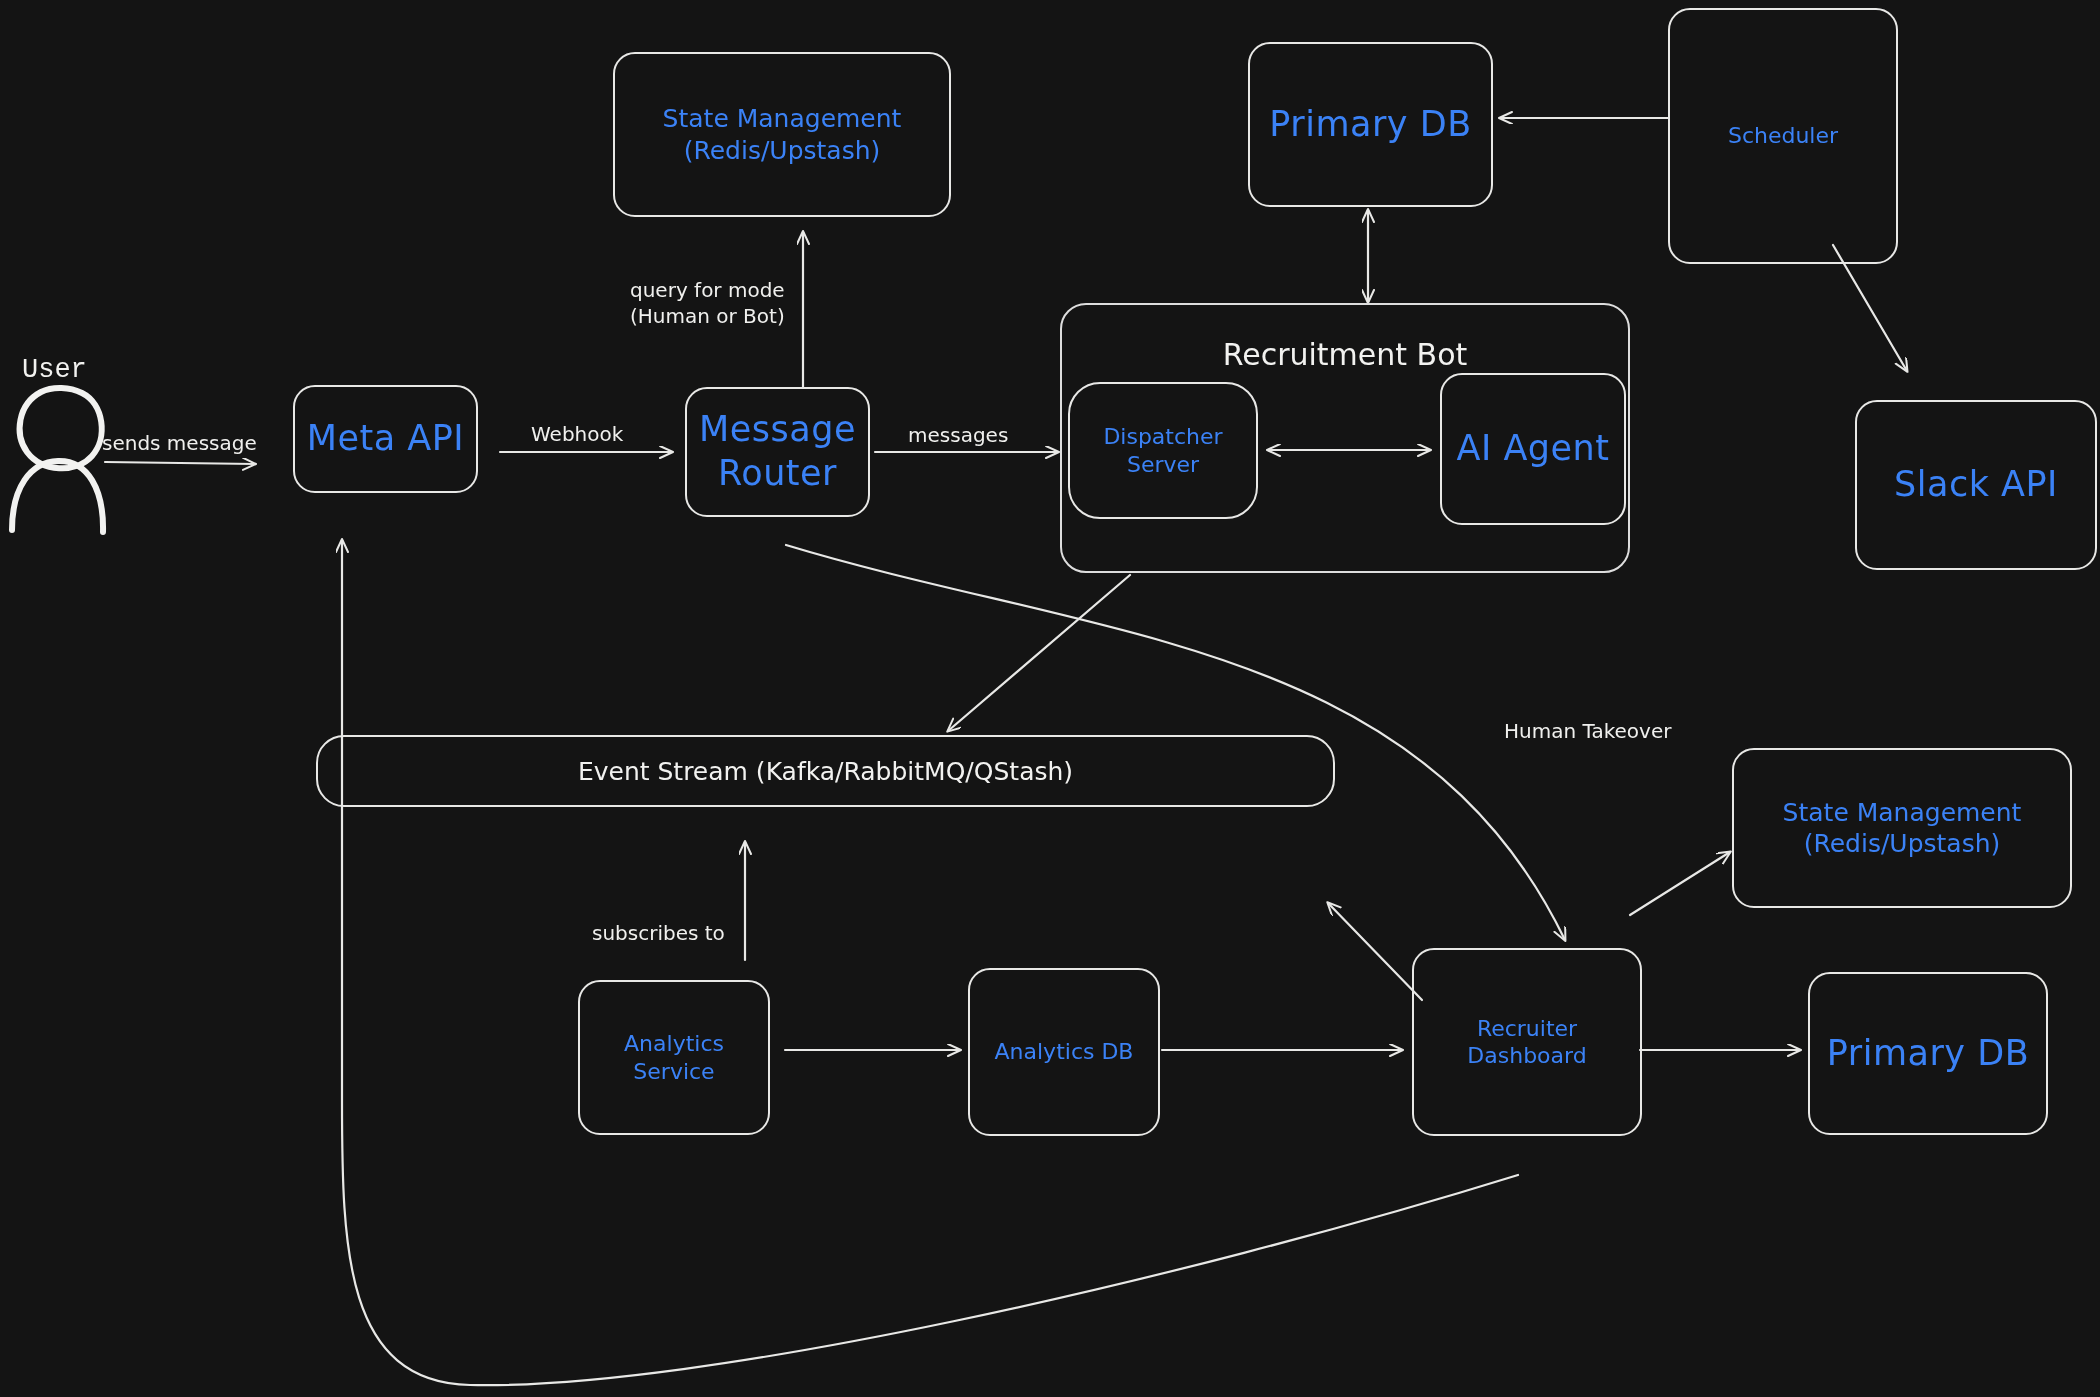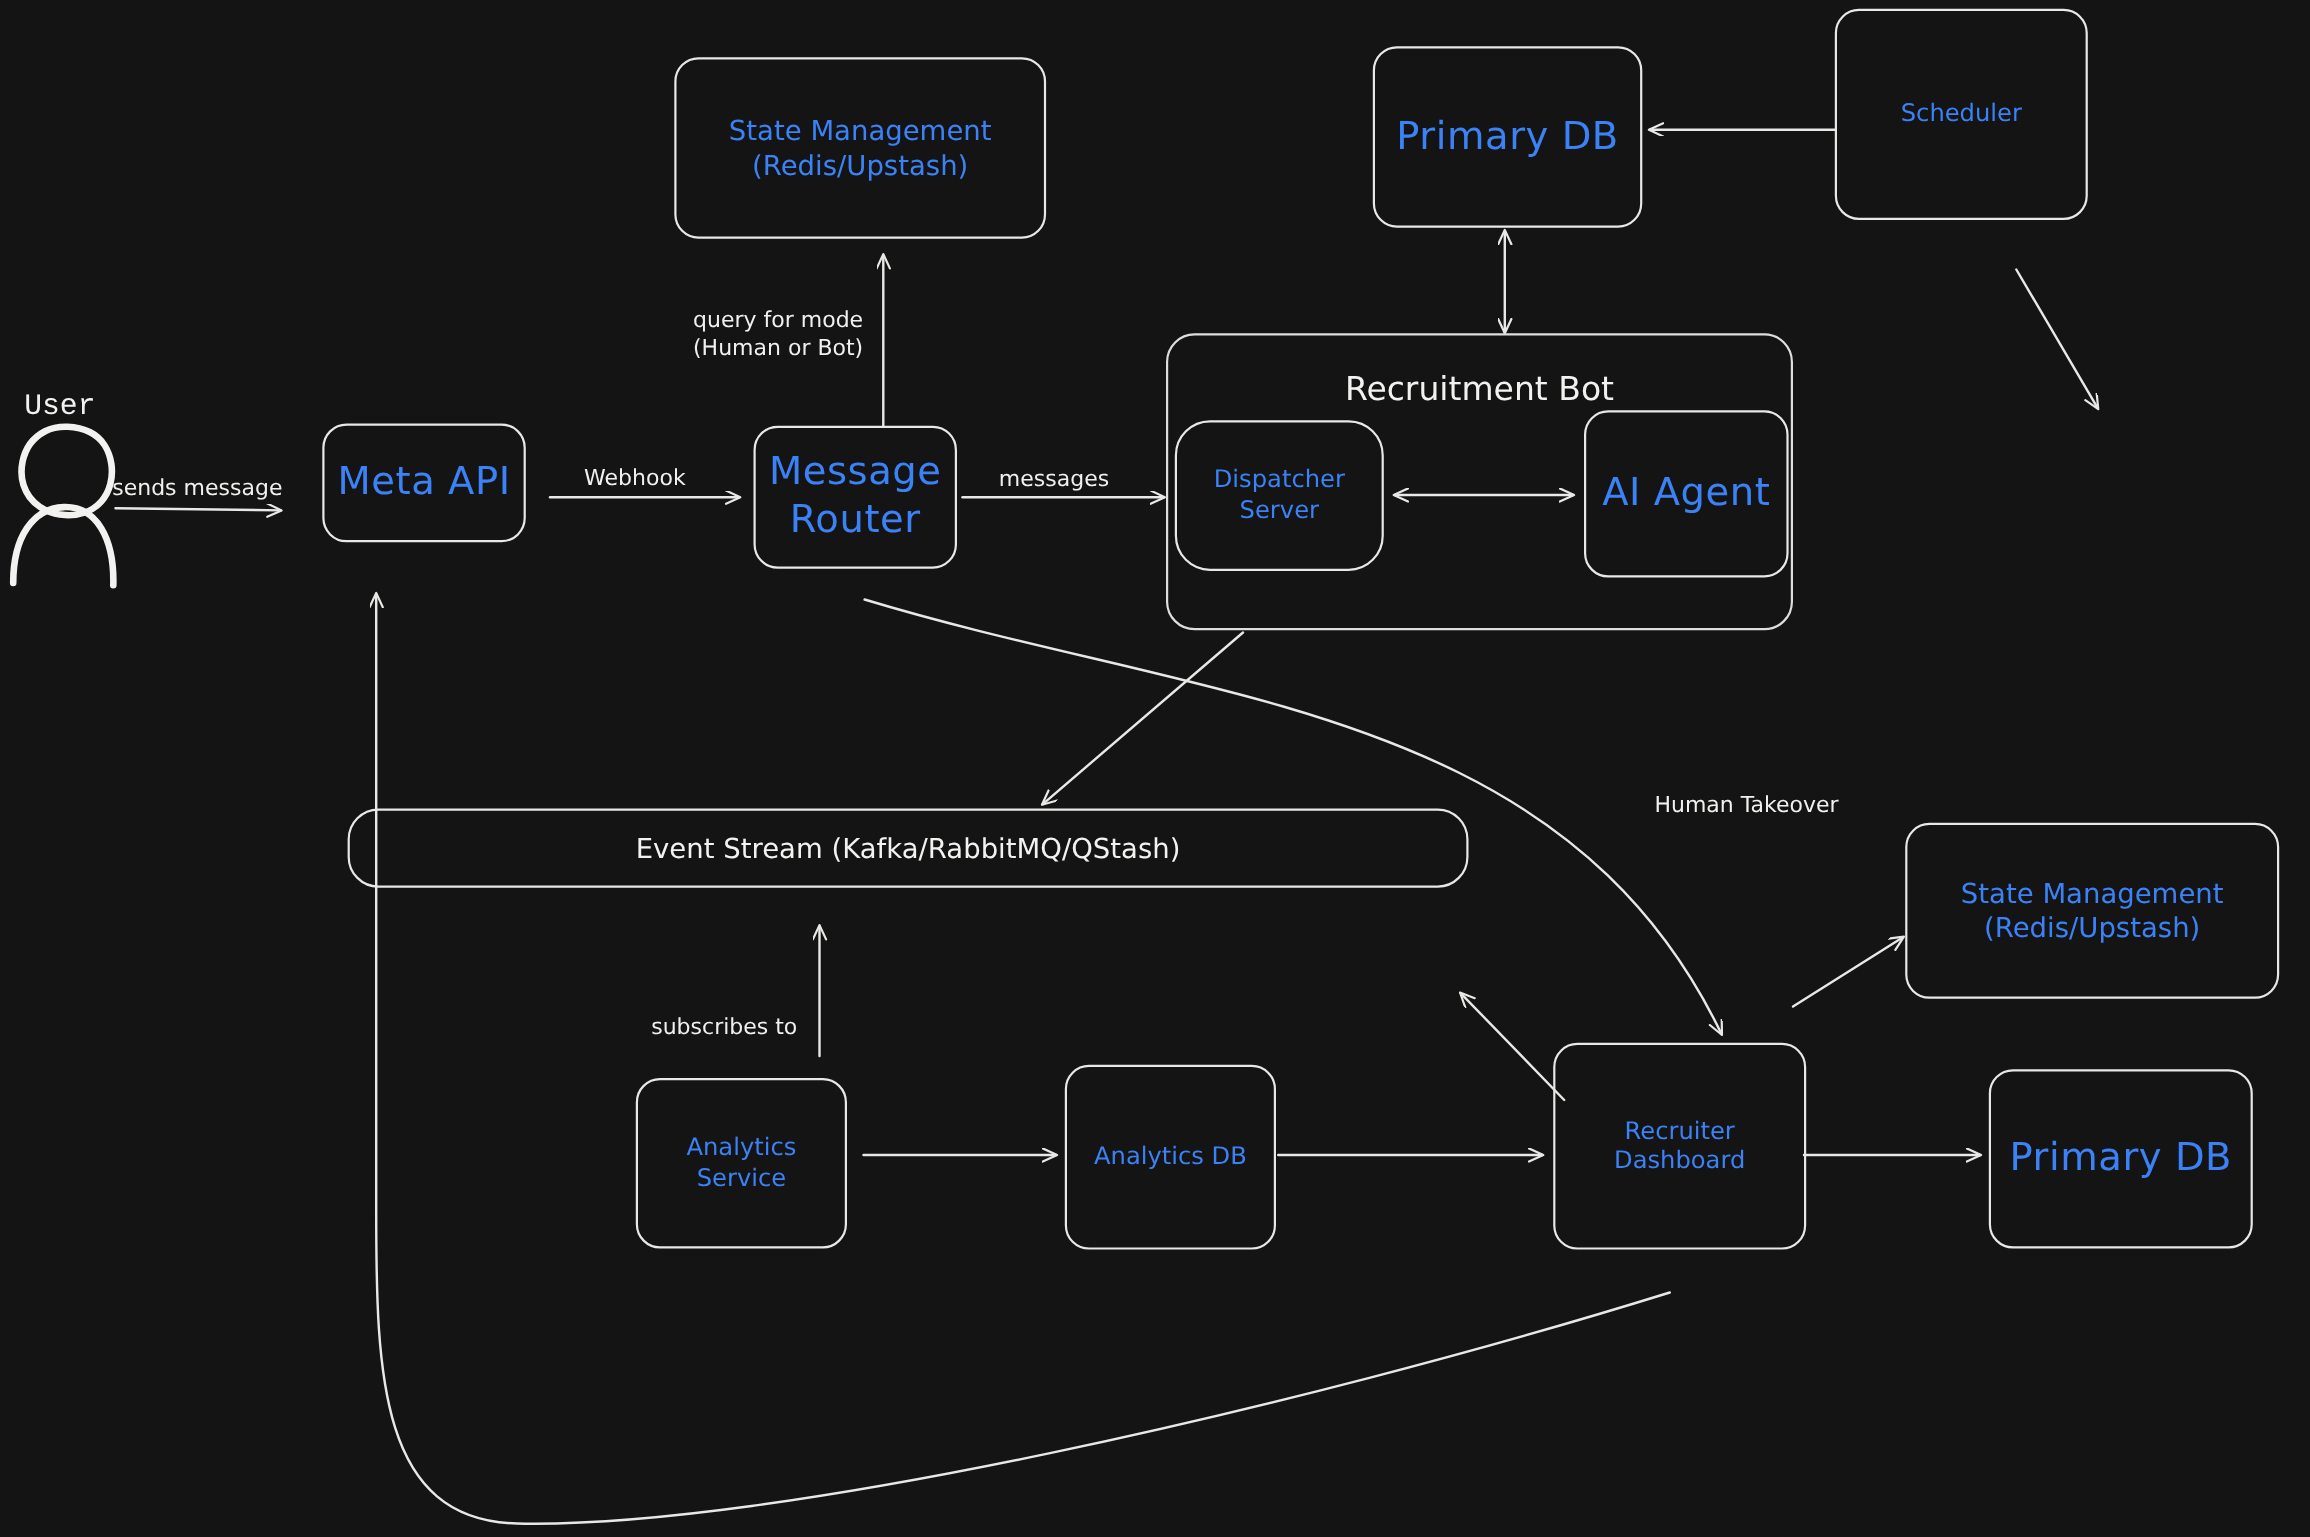--- a/index.html
+++ b/index.html
@@ -151,41 +151,44 @@
 
   <div class="node" style="left:613px; top:52px; width:338px; height:165px;">
     <span class="lbl t-md">State Management
 (Redis/Upstash)</span>
   </div>
 
   <div class="node" style="left:1248px; top:42px; width:245px; height:165px;">
     <span class="lbl t-lg">Primary DB</span>
   </div>
 
-  <div class="node" style="left:1668px; top:8px; width:230px; height:192px;">
+  <div class="node" style="left:1668px; top:8px; width:230px; height:256px;">
     <span class="lbl t-sm">Scheduler</span>
   </div>
 
   <div class="node" style="left:293px; top:385px; width:185px; height:108px;">
     <span class="lbl t-lg">Meta API</span>
   </div>
 
   <div class="node" style="left:685px; top:387px; width:185px; height:130px;">
     <span class="lbl t-lg">Message
 Router</span>
   </div>
 
   <div class="node" style="left:1068px; top:382px; width:190px; height:137px; border-radius:32px;">
     <span class="lbl t-sm">Dispatcher Server</span>
   </div>
 
   <div class="node" style="left:1440px; top:373px; width:186px; height:152px;">
     <span class="lbl t-lg">AI Agent</span>
   </div>
 
+  <div class="node" style="left:1855px; top:400px; width:242px; height:170px;">
+    <span class="lbl t-lg">Slack API</span>
+  </div>
 
   <div class="bar" style="left:316px; top:735px; width:1019px; height:72px;">
     <span class="lbl">Event Stream (Kafka/RabbitMQ/QStash)</span>
   </div>
 
   <div class="node" style="left:1732px; top:748px; width:340px; height:160px;">
     <span class="lbl t-md">State Management
 (Redis/Upstash)</span>
   </div>
 

